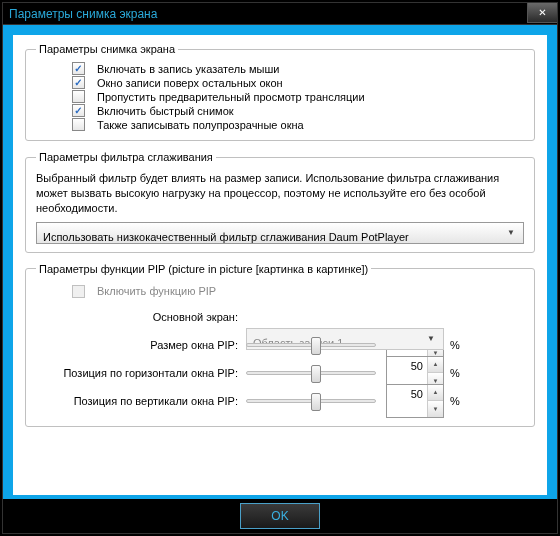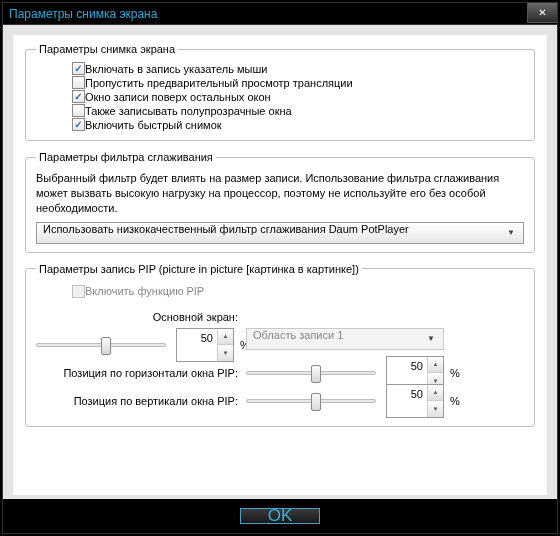--- a/index.html
+++ b/index.html
@@ -7,21 +7,21 @@
   body {
     width: 560px; height: 536px;
     font-family: Tahoma, Arial, sans-serif;
     font-size: 11px;
     background: #000;
     overflow: hidden;
   }
   .window {
     width: 556px; height: 532px;
     margin: 2px;
-    background: #e5e5e5;
+    background: #0ea5e9;
     border: 1px solid #333;
     position: relative;
   }
   .titlebar {
     height: 22px;
     background: #000;
     border-bottom: 1px solid #333;
     display: flex;
     align-items: center;
     padding: 0 6px;
@@ -63,21 +63,21 @@
   }
   legend {
     font-size: 11px;
     color: #000;
     padding: 0 3px;
   }
   .chk-row {
     display: flex;
     align-items: center;
     margin: 1px 0;
-    gap: 0;
+    gap: 12px;
     padding-left: 36px;
   }
   .chk {
     width: 13px; height: 13px;
     border: 1px solid #888;
     background: linear-gradient(#fff, #e8e8e8);
     display: inline-flex;
     align-items: center;
     justify-content: center;
     font-size: 10px;
@@ -87,21 +87,21 @@
   .chk.checked::before { content: "✓"; font-weight: bold; }
   .chk.disabled { border-color: #c0c0c0; background: #f0f0f0; }
   .lbl { color: #000; }
   .desc { color: #000; margin: 2px 0 6px 0; line-height: 1.35; }
   .select {
     width: 100%;
     height: 22px;
     border: 1px solid #999;
     background: linear-gradient(#fff, #e6e6e6);
     display: flex;
-    align-items: flex-start;
+    align-items: flex-end;
     padding: 0 24px 0 6px;
     position: relative;
     color: #000;
     cursor: pointer;
   }
   .select .arrow {
     position: absolute;
     right: 4px; top: 2px;
     width: 16px; height: 16px;
     display: flex;
@@ -184,29 +184,29 @@
   .bottom-bar {
     position: absolute;
     left: 0; right: 0; bottom: 0;
     height: 34px;
     background: #000;
     display: flex;
     align-items: center;
     justify-content: center;
   }
   .ok-btn {
-    width: 80px; height: 16px;
+    width: 80px; height: 26px;
     background: linear-gradient(#3a3a3a, #1a1a1a);
     border: 1px solid #4aa0c8;
     color: #3ab0e0;
     display: flex;
     align-items: center;
     justify-content: center;
     cursor: pointer;
-    font-size: 17px;
+    font-size: 12px;
   }
 </style>
 </head>
 <body>
 
 <div class="window">
   <div class="titlebar">
     <span class="title">Параметры снимка экрана</span>
     <div class="close-btn">
       <span>✕</span>
@@ -216,64 +216,65 @@
   <div class="content">
 
     <fieldset>
       <legend>Параметры снимка экрана</legend>
       <div id="capture-opts">
           <div class="chk-row">
             <span class="chk checked"></span>
             <span class="lbl">Включать в запись указатель мыши</span>
           </div>
           <div class="chk-row">
+            <span class="chk checked"></span>
+            <span class="lbl">Окно записи поверх остальных окон</span>
+          </div>
+          <div class="chk-row">
             <span class="chk"></span>
             <span class="lbl">Пропустить предварительный просмотр трансляции</span>
           </div>
           <div class="chk-row">
             <span class="chk checked"></span>
-            <span class="lbl">Окно записи поверх остальных окон</span>
+            <span class="lbl">Включить быстрый снимок</span>
           </div>
           <div class="chk-row">
             <span class="chk"></span>
             <span class="lbl">Также записывать полупрозрачные окна</span>
-          </div>
-          <div class="chk-row">
-            <span class="chk checked"></span>
-            <span class="lbl">Включить быстрый снимок</span>
           </div>
         </div>
     </fieldset>
 
     <fieldset>
       <legend>Параметры фильтра сглаживания</legend>
       <div class="desc">Выбранный фильтр будет влиять на размер записи. Использование фильтра сглаживания может вызвать высокую нагрузку на процессор, поэтому не используйте его без особой необходимости.</div>
       <div class="select">
         <span>Использовать низкокачественный фильтр сглаживания Daum PotPlayer</span>
         <span class="arrow">▼</span>
       </div>
     </fieldset>
 
     <fieldset>
-      <legend>Параметры запись PIP (picture in picture [картинка в картинке])</legend>
+      <legend>Параметры функции PIP (picture in picture [картинка в картинке])</legend>
 
       <div class="chk-row" style="margin:4px 0 8px 0;">
         <span class="chk disabled"></span>
         <span class="lbl" style="color:#888">Включить функцию PIP</span>
       </div>
 
       <div class="pip-row">
         <div class="pip-label">Основной экран:</div>
         <div class="select select-fixed disabled">
           <span>Область записи 1</span>
           <span class="arrow">▼</span>
         </div>
       </div>
 
       <div class="pip-row">
+        <div class="pip-label">Размер окна PIP:</div>
         <div class="slider-wrap">
           <div class="slider-track">
               <div class="slider-thumb" style="left:50%"></div>
             </div>
         </div>
         <div class="spinner">
           <div class="val">50</div>
           <div class="btns">
             <div class="up">▲</div>
             <div class="dn">▼</div>

